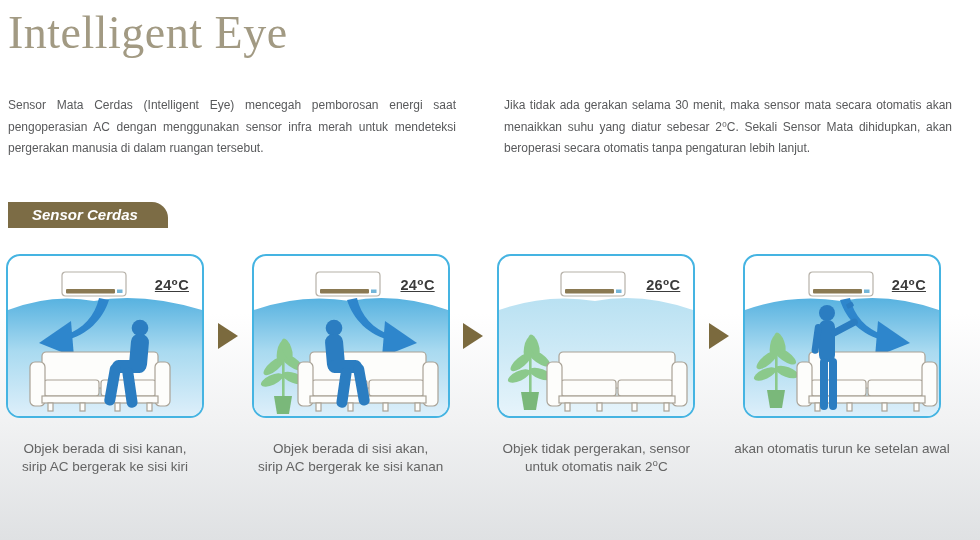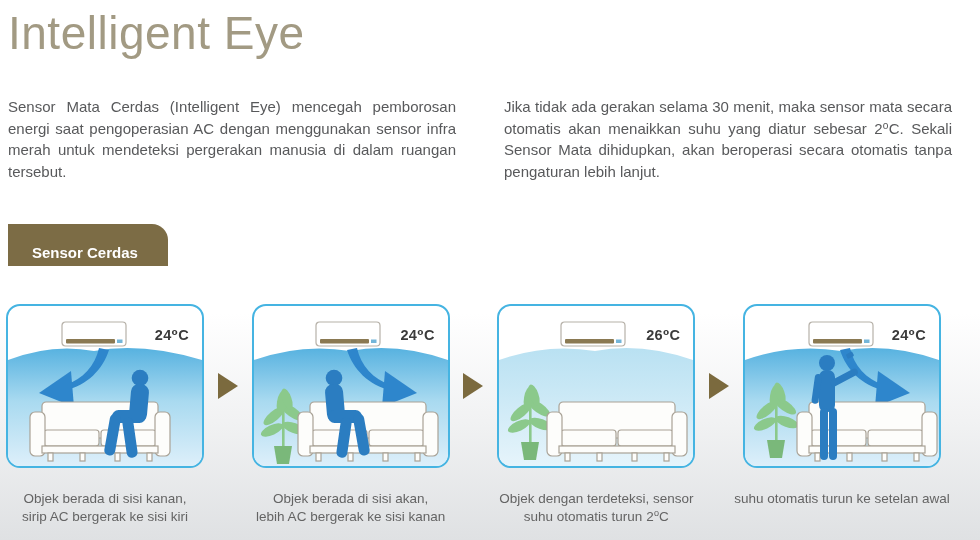--- a/index.html
+++ b/index.html
@@ -6,58 +6,61 @@
   html,body { width:980px; height:540px; overflow:hidden; }
   body {
     font-family:"Liberation Sans","DejaVu Sans",sans-serif;
     background:linear-gradient(180deg,#ffffff 0%,#ffffff 58%,#f1f2f3 78%,#dfe1e3 100%);
     position:relative;
   }
   .page-title {
     margin:6px 0 0 8px;
     font-size:46px; font-weight:200; letter-spacing:0.5px;
     color:#a29a83;
+    font-family:Liberation Serif, serif;
   }
   .intro {
     display:flex; gap:48px;
     margin:36px 28px 0 8px;
   }
   .intro p {
     flex:1;
-    font-size:15px; line-height:21.6px;
+    font-size:12px; line-height:21.6px;
     color:#58595b;
     text-align:justify;
   }
   .section-badge {
     display:inline-block;
-    margin:42px 0 12px 8px;
+    margin:42px 0 0 8px;
     background:#7c6c45;
     color:#ffffff;
     font-size:15px; font-weight:bold;
-    padding:20px 30px 5px 24px;
+    padding:4px 30px 5px 24px;
     border-radius:0 16px 0 0;
+    font-style:italic;
   }
   .panels {
     display:flex; justify-content:space-between; align-items:flex-start;
     margin:26px 39px 0 6px;
   }
   .panel-col { width:198px; flex:none; }
   .panel {
     width:198px; height:164px;
     border:2px solid #45b4e2;
     border-radius:14px;
     background:#ffffff;
     overflow:hidden;
     position:relative;
   }
   .panel svg.scene { display:block; }
   .temp-label {
     position:absolute; top:21px; right:13px;
     font-size:14.5px; font-weight:600; color:#3b3b3b;
     letter-spacing:0.3px;
+    text-decoration:underline;
   }
   .step-arrow {
     flex:none;
     width:0; height:0;
     border-left:20px solid #7b6a3e;
     border-top:13px solid transparent;
     border-bottom:13px solid transparent;
     margin-top:69px;
   }
   .caption {
@@ -183,21 +186,21 @@
           <rect x="12" y="16" width="18" height="38" rx="8" transform="rotate(5 21 35)"></rect>
           <rect x="-6" y="42" width="34" height="13" rx="6.5"></rect>
           <rect x="-8" y="46" width="11" height="42" rx="5" transform="rotate(10 -2 50)"></rect>
           <rect x="4" y="50" width="11" height="40" rx="5" transform="rotate(-8 9 52)"></rect>
         </g>
       </svg>
       <span class="temp-label">24⁰C</span>
     </div>
     <div class="caption">
       <div>Objek berada di sisi akan,</div>
-      <div>lebih AC bergerak ke sisi kanan</div>
+      <div>sirip AC bergerak ke sisi kanan</div>
     </div>
   </div>
 
   <div class="step-arrow"></div>
 
   <div class="panel-col">
     <div class="panel">
       <svg class="scene" width="194" height="160" viewBox="0 0 194 160">
         <path d="M0,54 Q48,37 96,45 Q142,36 194,54 L194,160 L0,160 Z" fill="url(#waveGradLight)"></path>
         <g transform="translate(62,16)">
@@ -226,22 +229,22 @@
           <rect x="12" y="44" width="116" height="7"></rect>
           <rect x="18" y="51" width="5" height="8"></rect>
           <rect x="50" y="51" width="5" height="8"></rect>
           <rect x="85" y="51" width="5" height="8"></rect>
           <rect x="117" y="51" width="5" height="8"></rect>
         </g>
       </svg>
       <span class="temp-label">26⁰C</span>
     </div>
     <div class="caption">
-      <div>Objek dengan terdeteksi, sensor</div>
-      <div>suhu otomatis turun 2⁰C</div>
+      <div>Objek tidak pergerakan, sensor</div>
+      <div>untuk otomatis naik 2⁰C</div>
     </div>
   </div>
 
   <div class="step-arrow"></div>
 
   <div class="panel-col">
     <div class="panel">
       <svg class="scene" width="194" height="160" viewBox="0 0 194 160">
         <path d="M0,54 Q48,37 96,45 Q142,36 194,54 L194,160 L0,160 Z" fill="url(#waveGrad)"></path>
         <g transform="translate(64,16)">
@@ -283,20 +286,20 @@
           <rect x="22" y="26" width="30" height="7" rx="3.5" transform="rotate(-28 24 30)"></rect>
           <rect x="49" y="10" width="7" height="5" rx="1" transform="rotate(-28 24 30)"></rect>
           <rect x="6" y="20" width="7" height="30" rx="3.5" transform="rotate(8 10 22)"></rect>
           <rect x="11" y="54" width="8" height="52" rx="4"></rect>
           <rect x="20" y="54" width="8" height="52" rx="4"></rect>
         </g>
       </svg>
       <span class="temp-label">24⁰C</span>
     </div>
     <div class="caption">
-      <div>suhu otomatis turun ke setelan awal</div>
+      <div>akan otomatis turun ke setelan awal</div>
     </div>
   </div>
 
 </div>
 
 
 
 
 </body></html>

